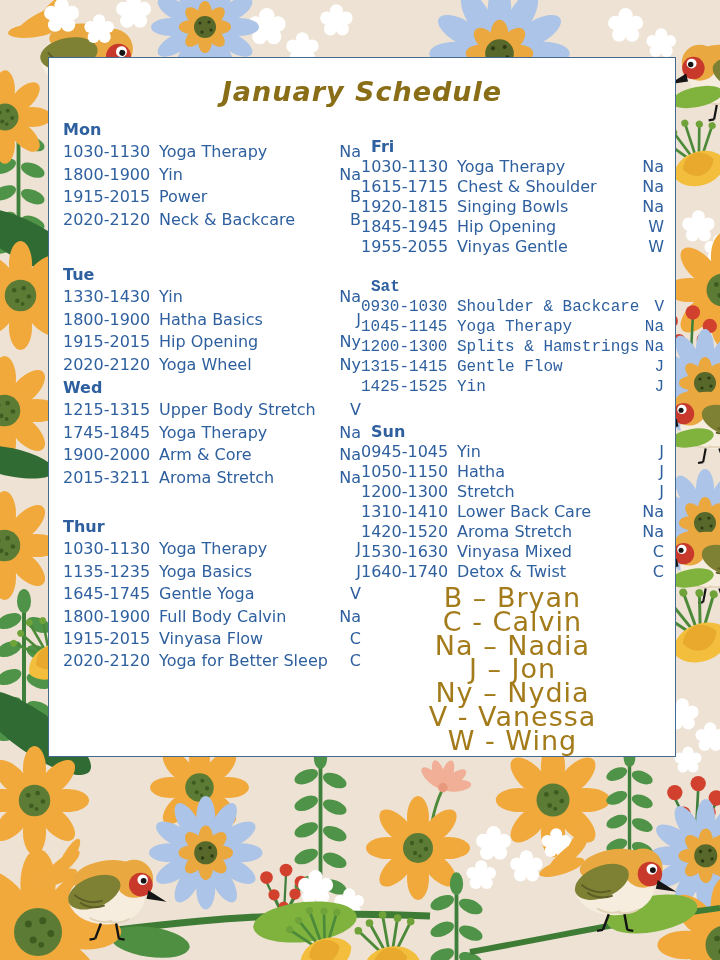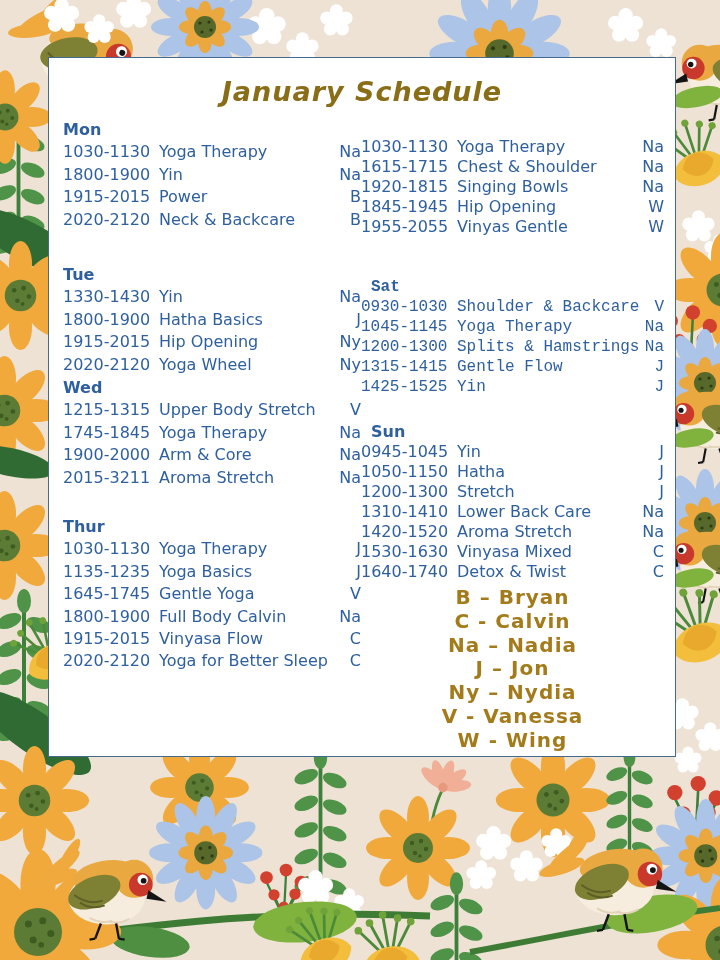--- a/index.html
+++ b/index.html
@@ -24,21 +24,21 @@
   .col-left{left:14px;width:298px;--lh:22.4px;}
   .col-right{left:312px;width:303px;--lh:20px;}
   .day-name{font-weight:bold;font-size:16px;line-height:var(--lh);height:var(--lh);}
   .col-right .day-name{padding-left:10px;}
   .row{position:relative;height:var(--lh);font-size:16px;line-height:var(--lh);}
   .time{position:absolute;left:0;white-space:nowrap;}
   .cname{position:absolute;left:96px;white-space:nowrap;}
   .code{position:absolute;right:0;white-space:nowrap;}
   .legend{
     position:absolute;left:312px;width:303px;top:528px;text-align:center;
-    color:var(--legend-gold,#A47B1A);font-weight:bold;font-size:20px;
+    color:var(--legend-gold,#A47B1A);font-weight:normal;font-size:27px;
   }
   .legend-line{line-height:23.8px;height:23.8px;letter-spacing:1px;}
 </style>
 </head>
 <body>
 
 <div class="stage">
 
   <svg class="bg" width="720" height="960" viewBox="0 0 720 960">
     <rect width="720" height="960" fill="#EDE2D3"></rect>
@@ -368,20 +368,21 @@
             <span class="cname">Vinyasa Flow</span>
             <span class="code">C</span>
           </div>
           <div class="row">
             <span class="time">2020-2120</span>
             <span class="cname">Yoga for Better Sleep</span>
             <span class="code">C</span>
           </div>
         </div>
         <div class="day-block col-right" style="top: 79px;">
+          <div class="day-name">Fri</div>
           <div class="row">
             <span class="time">1030-1130</span>
             <span class="cname">Yoga Therapy</span>
             <span class="code">Na</span>
           </div>
           <div class="row">
             <span class="time">1615-1715</span>
             <span class="cname">Chest &amp; Shoulder</span>
             <span class="code">Na</span>
           </div>

